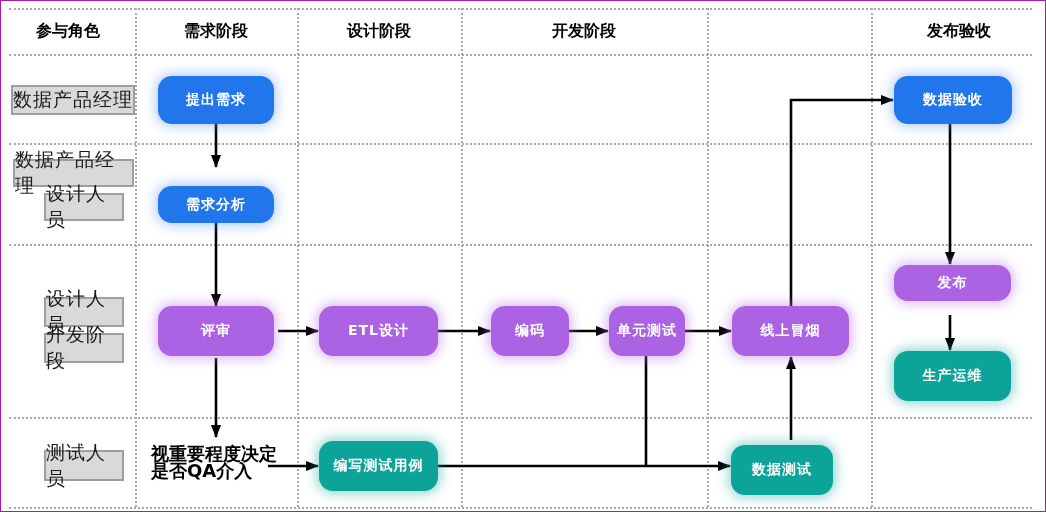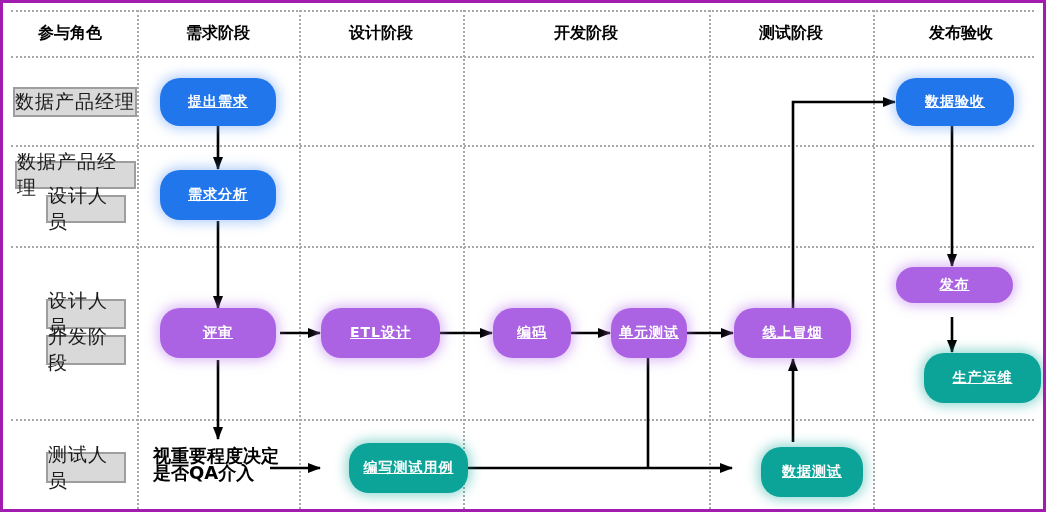--- a/index.html
+++ b/index.html
@@ -1,43 +1,43 @@
 <!DOCTYPE html>
 <html style="--blue: #2176ec; --purple: #ab63e3; --teal: #0ca398; --arrow: #000000; --role_bg: #d9d9d9; --role_border: #9e9e9e; --grid: #a8a8a8;"><head>
 <meta charset="utf-8">
 <style>
   html,body{margin:0;padding:0;background:#fff;font-family:"DejaVu Sans","Liberation Sans",sans-serif;}
   .canvas{
     position:relative;width:1046px;height:512px;box-sizing:border-box;
-    background:#ffffff;border:3px solid #a21caf;overflow:hidden;
+    background:#ffffff;border:1px solid #a21caf;overflow:hidden;
   }
   
   .vline{position:absolute;top:7px;height:499px;width:0;border-left:2px dotted var(--grid,#a8a8a8);}
   .hline{position:absolute;left:8px;width:1023px;height:0;border-top:2px dotted var(--grid,#a8a8a8);}
   
   .col-header{
     position:absolute;top:7px;height:46px;line-height:46px;text-align:center;
     font-size:16px;font-weight:bold;color:#000;
   }
   
   .role{
     position:absolute;box-sizing:border-box;background:var(--role_bg,#d9d9d9);
     border:2px solid var(--role_border,#9e9e9e);color:#1a1a1a;
     display:flex;align-items:center;justify-content:center;
     font-size:19px;letter-spacing:1px;
   }
   
   .node{
-    position:absolute;box-sizing:border-box;border-radius:20px;
+    position:absolute;box-sizing:border-box;border-radius:14px;
     display:flex;align-items:center;justify-content:center;
-    color:#ffffff;font-size:14px;font-weight:bold;letter-spacing:1px;text-decoration:underline;
+    color:#ffffff;font-size:14px;font-weight:bold;letter-spacing:1px;
   }
   .node.blue{background:var(--blue,#2176ec);box-shadow:0 0 12px 3px rgba(90,150,245,.45);}
   .node.purple{background:var(--purple,#ab63e3);box-shadow:0 0 12px 3px rgba(185,120,238,.5);}
-  .node.teal{background:var(--teal,#0ca398);box-shadow:0 0 12px 3px rgba(22,170,158,.45);margin-left:28px;}
+  .node.teal{background:var(--teal,#0ca398);box-shadow:0 0 12px 3px rgba(22,170,158,.45);}
   
   .note{
     position:absolute;left:150px;top:444px;width:130px;
     font-size:18px;font-weight:bold;color:#000;line-height:17px;
   }
   
   svg.arrows{position:absolute;left:0;top:0;pointer-events:none;}
   .arrow{stroke:var(--arrow,#000);stroke-width:2.6;fill:none;}
 </style>
 </head>
@@ -55,21 +55,20 @@
   <div class="vline" style="left:134px"></div>
   <div class="vline" style="left:296px"></div>
   <div class="vline" style="left:460px"></div>
   <div class="vline" style="left:706px"></div>
   <div class="vline" style="left:870px"></div>
 
   <div class="col-header" style="left:0;width:134px">参与角色</div>
   <div class="col-header" style="left:134px;width:162px">需求阶段</div>
   <div class="col-header" style="left:296px;width:164px">设计阶段</div>
   <div class="col-header" style="left:460px;width:246px">开发阶段</div>
-  <div class="col-header" style="left:706px;width:164px">测试阶段</div>
   <div class="col-header" style="left:870px;width:176px">发布验收</div>
 
   <div class="role" style="left:10px;top:84px;width:124px;height:30px">数据产品经理</div>
   <div class="role" style="left:12px;top:158px;width:121px;height:28px">数据产品经理</div>
   <div class="role" style="left:43px;top:192px;width:80px;height:28px">设计人员</div>
   <div class="role" style="left:43px;top:296px;width:80px;height:30px">设计人员</div>
   <div class="role" style="left:43px;top:332px;width:80px;height:30px">开发阶段</div>
   <div class="role" style="left:43px;top:449px;width:80px;height:31px">测试人员</div>
 
   <svg class="arrows" width="1046" height="512" viewBox="0 0 1046 512">
@@ -88,21 +87,21 @@
     <path class="arrow" d="M645,355 V466"></path>
     <path class="arrow" marker-end="url(#ah)" d="M267,465 H317"></path>
     <path class="arrow" marker-end="url(#ah)" d="M437,465 H729"></path>
     <path class="arrow" marker-end="url(#ah)" d="M790,439 V356"></path>
     <path class="arrow" marker-end="url(#ah)" d="M790,305 V99 H892"></path>
     <path class="arrow" marker-end="url(#ah)" d="M949,123 V263"></path>
     <path class="arrow" marker-end="url(#ah)" d="M949,314 V349"></path>
   </svg>
 
   <div class="node blue" style="left:157px;top:75px;width:116px;height:48px">提出需求</div>
-  <div class="node blue" style="left:157px;top:167px;width:116px;height:50px">需求分析</div>
+  <div class="node blue" style="left:157px;top:185px;width:116px;height:37px">需求分析</div>
   <div class="node purple" style="left:157px;top:305px;width:116px;height:50px">评审</div>
   <div class="node purple" style="left:318px;top:305px;width:119px;height:50px">ETL设计</div>
   <div class="node purple" style="left:608px;top:305px;width:76px;height:50px">单元测试</div>
   <div class="node purple" style="left:490px;top:305px;width:78px;height:50px">编码</div>
   <div class="node purple" style="left:731px;top:305px;width:117px;height:50px">线上冒烟</div>
   <div class="node blue" style="left:893px;top:75px;width:118px;height:48px">数据验收</div>
   <div class="node purple" style="left:893px;top:264px;width:117px;height:36px">发布</div>
   <div class="node teal" style="left:893px;top:350px;width:117px;height:50px">生产运维</div>
   <div class="node teal" style="left:318px;top:440px;width:119px;height:50px">编写测试用例</div>
   <div class="node teal" style="left:730px;top:444px;width:102px;height:50px">数据测试</div>

